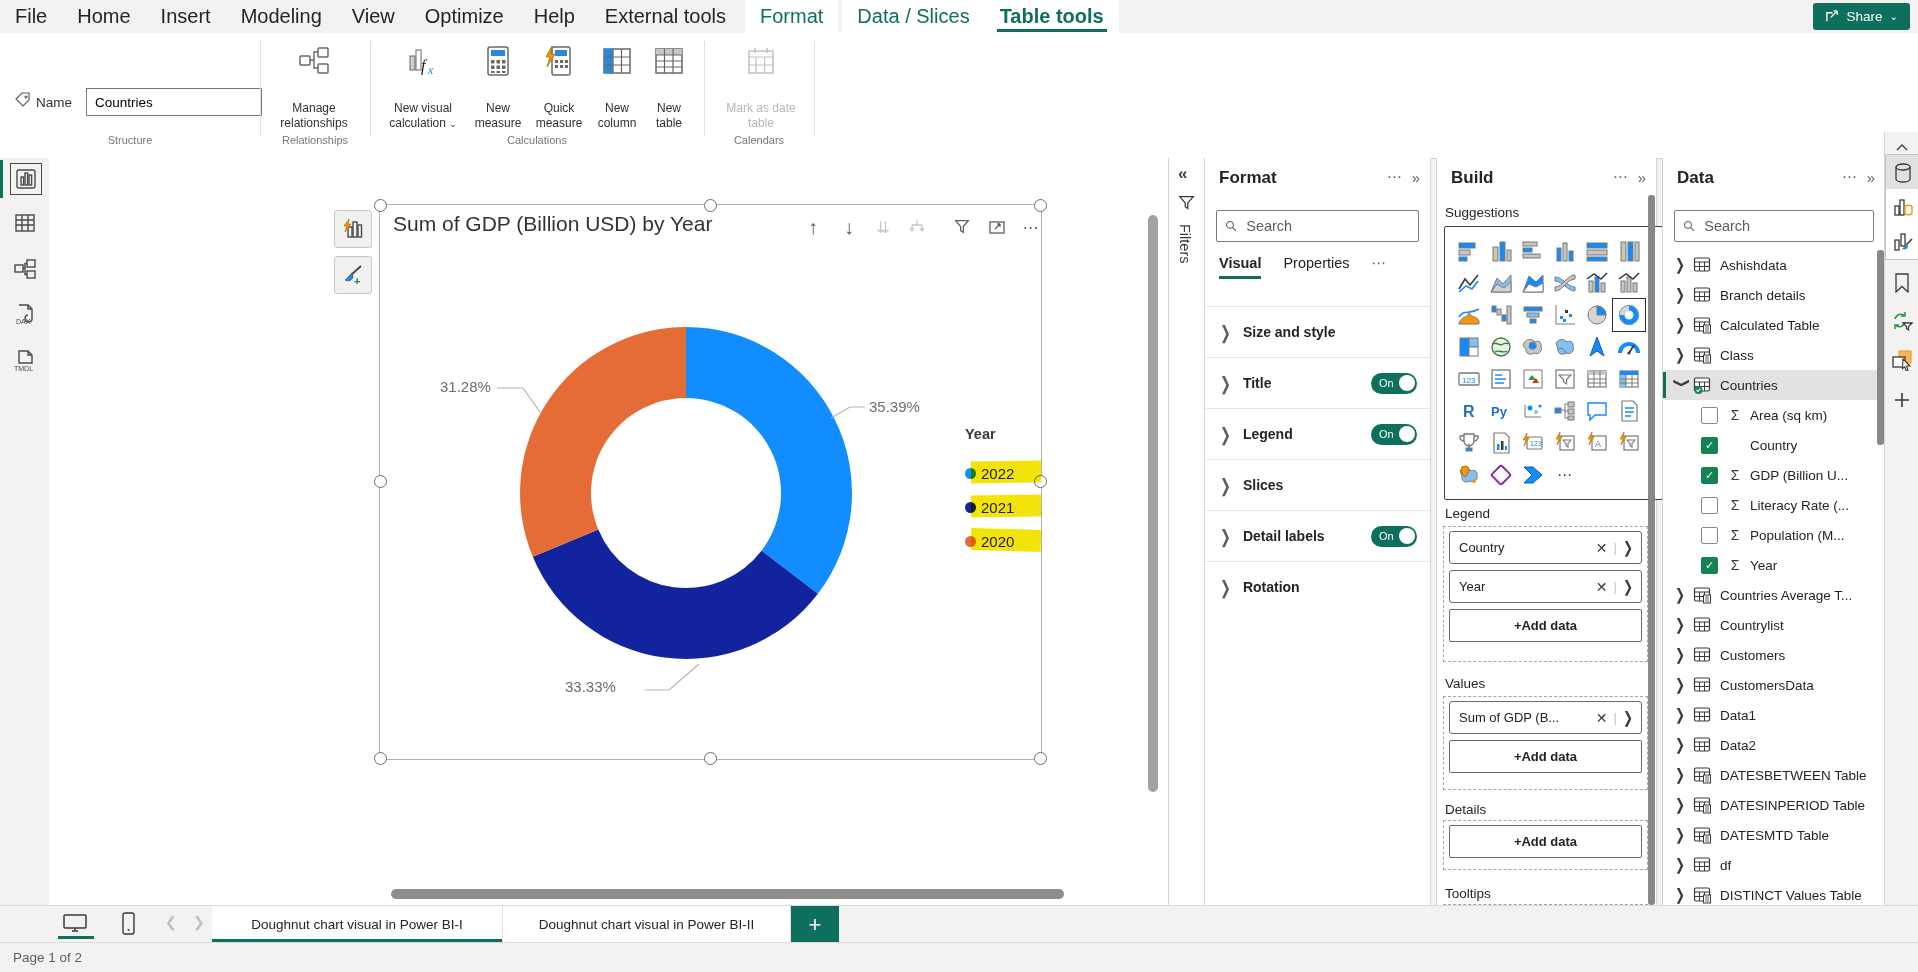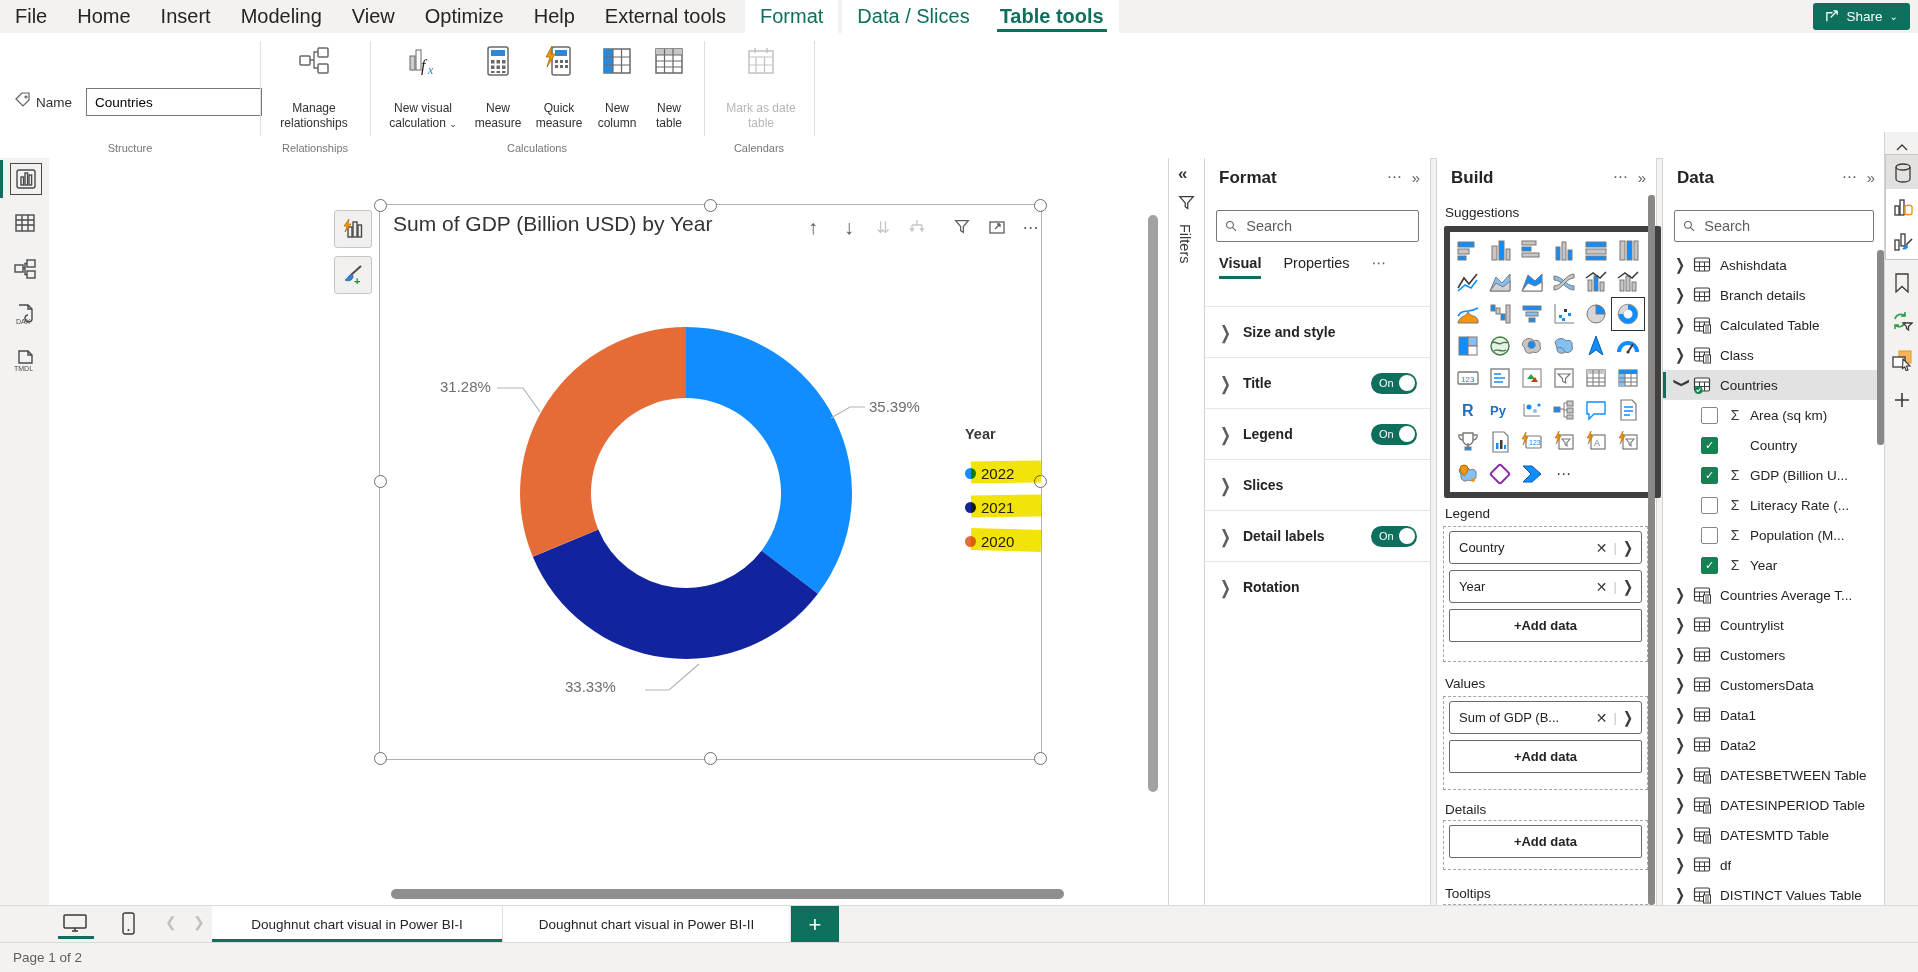--- a/index.html
+++ b/index.html
@@ -8,21 +8,21 @@
   
   #menubar{position:absolute;left:0;top:0;width:100%;height:33px;background:#f3f2f1;display:flex;align-items:stretch;}
   .menu-item{display:flex;align-items:center;padding:0 15px;font-size:20px;color:#252423;cursor:default;}
   .menu-item.ctx{background:#fff;color:#0e6f5c;margin-left:4px;}
   .menu-item.active{background:#fff;color:#0e6f5c;font-weight:bold;position:relative;}
   .menu-item.active .tabline{position:absolute;left:12px;right:12px;bottom:1px;height:3px;background:#0e6f5c;}
   #share-btn{position:absolute;right:8px;top:3px;height:27px;background:#0e6f5c;color:#fff;border-radius:3px;display:flex;align-items:center;padding:0 12px;font-size:13.5px;gap:7px;}
   
   #ribbon{position:absolute;left:0;top:33px;width:100%;height:125px;background:#fff;border-bottom:1px solid #d6d4d2;}
   .rsep{position:absolute;top:8px;height:95px;width:1px;background:#e1dfdd;}
-  .rgroup-label{position:absolute;bottom:4px;font-size:11px;color:#797775;transform:translateX(-50%);white-space:nowrap;}
+  .rgroup-label{position:absolute;bottom:12px;font-size:11px;color:#797775;transform:translateX(-50%);white-space:nowrap;}
   .rbtn{position:absolute;top:8px;height:100px;display:flex;flex-direction:column;align-items:center;text-align:center;cursor:default;}
   .rbtn .ric{height:40px;display:flex;align-items:center;justify-content:center;}
   .rbtn .lbl{font-size:12px;line-height:15px;color:#323130;margin-top:20px;}
   .rbtn.disabled .lbl{color:#b8b6b4;}
   #name-label{position:absolute;left:36px;top:62px;font-size:13.5px;color:#323130;}
   #name-input{position:absolute;left:86px;top:55px;width:158px;height:26px;border:1px solid #7a7874;font-size:13.5px;padding:0 8px;font-family:inherit;background:#fff;}
   
   #left-rail{position:absolute;left:0;top:158px;width:49px;height:747px;background:#f3f2f1;border-right:1px solid #e1dfdd;}
   .lricon{position:absolute;left:10px;width:30px;height:30px;display:flex;align-items:center;justify-content:center;color:#444;}
   .lricon.selected{border:1px solid #4a4a4a;background:#f3f2f1;}
@@ -60,21 +60,21 @@
   .ftab.active{font-weight:bold;}
   .ftab.active:after{content:"";position:absolute;left:0;right:0;bottom:0;height:3px;background:#0e6f5c;}
   .fmt-section{position:absolute;left:0;width:100%;height:50px;border-top:1px solid #e8e6e4;display:flex;align-items:center;background:#fff;}
   .fmt-section .chev{margin-left:15px;color:#605e5c;font-size:13px;transform:scaleY(1.4);}
   .fmt-section .slabel{margin-left:12px;font-size:14px;font-weight:600;color:#252423;}
   .toggle{position:absolute;right:13px;width:46px;height:21px;border-radius:11px;background:#0e6f5c;display:flex;align-items:center;}
   .toggle .ton{color:#fff;font-size:11px;margin-left:8px;}
   .toggle .knob{position:absolute;right:2px;width:16px;height:16px;background:#fff;border-radius:50%;}
   #build-panel{left:1436px;width:219px;}
   #sugg-label{position:absolute;left:8px;top:47px;font-size:13.5px;color:#252423;}
-  #sugg-grid{position:absolute;left:7px;top:68px;width:201px;border:6px solid #404040;border-radius:2px;background:#fff;display:flex;flex-wrap:wrap;padding:2px;}
+  #sugg-grid{position:absolute;left:7px;top:68px;width:201px;border:1px solid #404040;border-radius:2px;background:#fff;display:flex;flex-wrap:wrap;padding:8px;}
   .sugg{width:32px;height:32px;display:flex;align-items:center;justify-content:center;}
   .sugg.sel{outline:1px solid #323130;}
   .well-label{position:absolute;left:8px;font-size:13.5px;color:#252423;}
   .well-box{position:absolute;left:6px;right:8px;border:1px dashed #a8a6a4;padding:0;}
   .pill{position:absolute;left:5px;right:5px;height:31px;border:1px solid #6b6966;border-radius:3px;background:#fff;display:flex;align-items:center;font-size:13px;color:#252423;}
   .pill .ptext{margin-left:9px;flex:1;white-space:nowrap;overflow:hidden;}
   .pill .px{color:#3b3a39;font-size:14px;margin-right:6px;}
   .pill .psep{color:#c8c6c4;margin-right:6px;}
   .pill .pchev{color:#3b3a39;font-size:12px;margin-right:8px;transform:scaleY(1.3);}
   .adddata{position:absolute;left:5px;right:5px;height:31px;border:1px solid #6b6966;border-radius:2px;background:#fff;display:flex;align-items:center;justify-content:center;font-size:13px;font-weight:600;color:#252423;}

